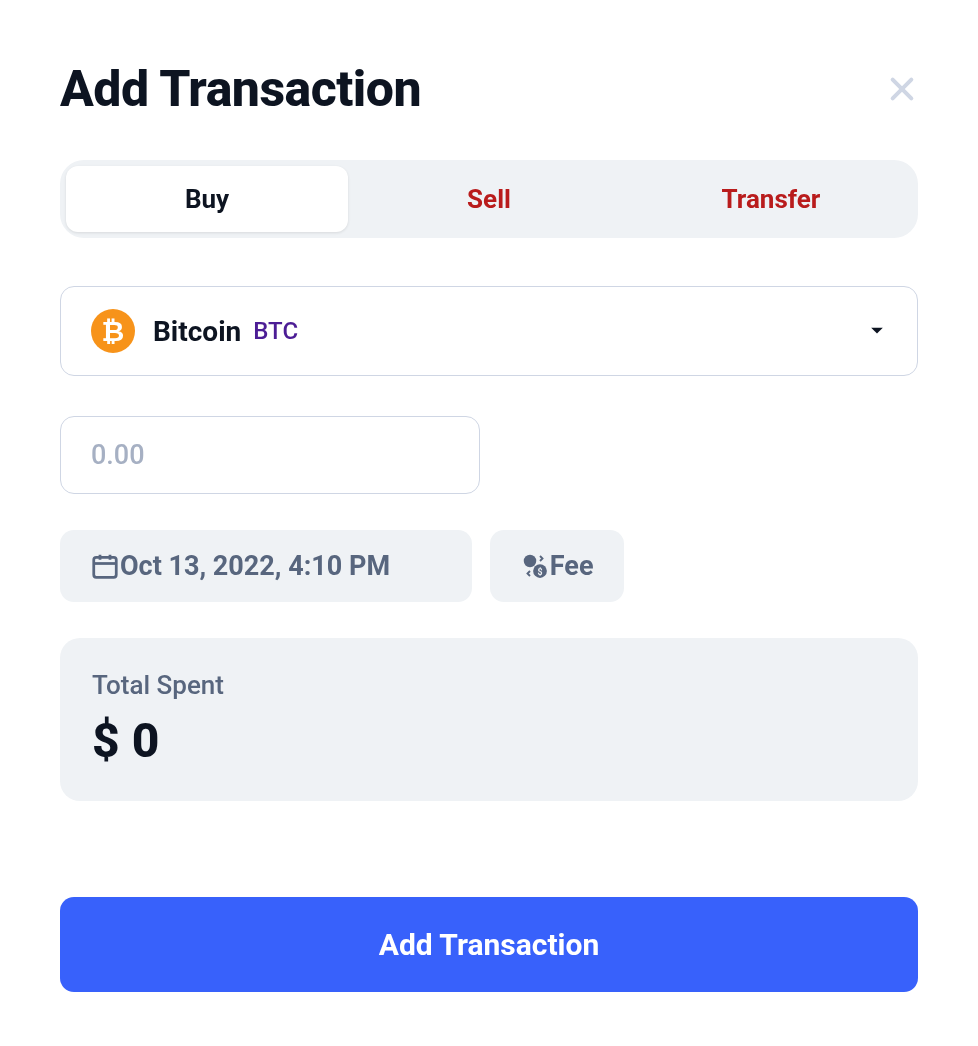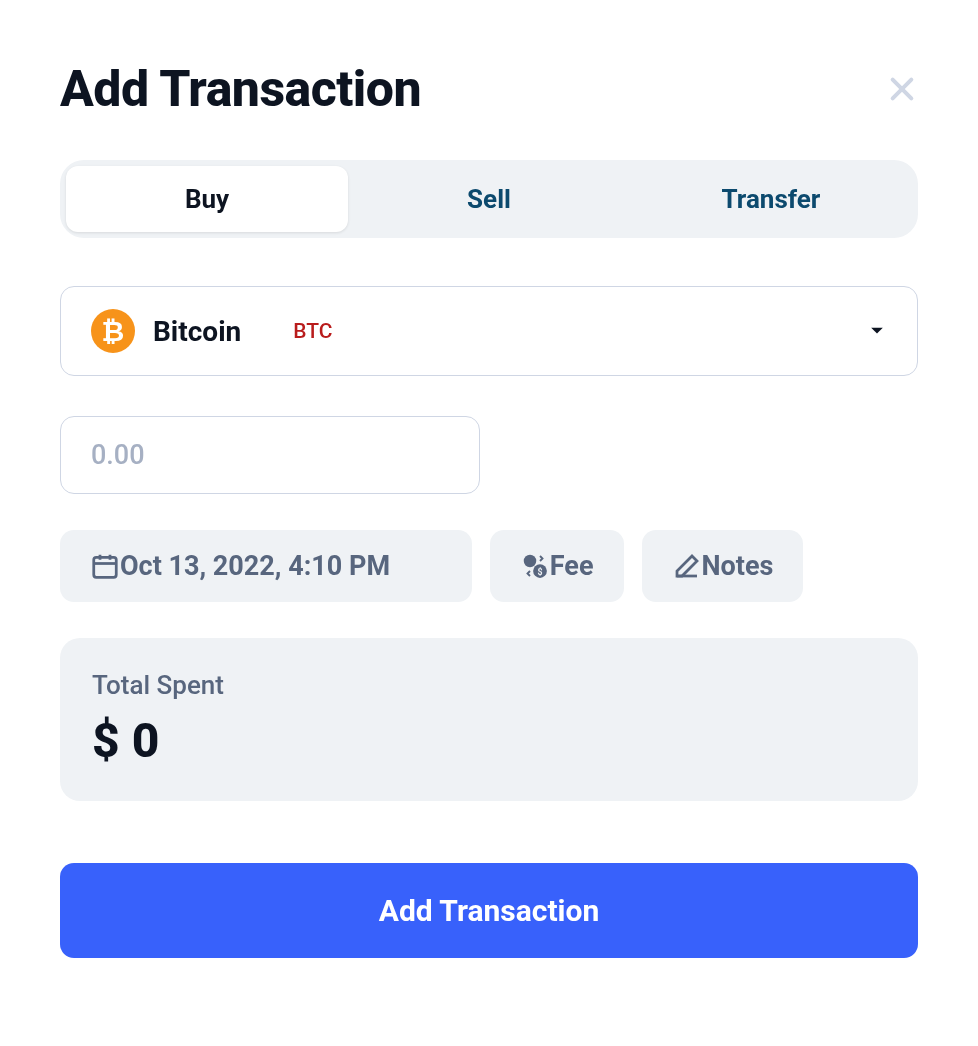--- a/index.html
+++ b/index.html
@@ -43,21 +43,21 @@
       border-radius: 24px;
       padding: 6px;
       margin-bottom: 48px;
     }
     .tab {
       flex: 1;
       text-align: center;
       padding: 18px 0;
       font-size: 26px;
       font-weight: 700;
-      color: #0c4a6e;
+      color: #b91c1c;
       border-radius: 12px;
       cursor: pointer;
     }
     .tab.active {
       background: #fff;
       color: #0d1421;
       box-shadow: 0 1px 3px rgba(0,0,0,0.1);
     }
     .select-coin {
       display: flex;
@@ -81,24 +81,23 @@
       font-size: 28px;
       margin-right: 18px;
     }
     .coin-name {
       font-size: 28px;
       font-weight: 700;
       color: #0d1421;
       margin-right: 12px;
     }
     .coin-symbol {
-      font-size: 21px;
+      font-size: 24px;
       font-weight: 500;
-      color: #b91c1c;
-      margin-left: 40px;
+      color: #4c1d95;
     }
     .chevron-down {
       margin-left: auto;
       color: #0d1421;
       width: 20px;
       height: 20px;
     }
     .input-row {
       display: flex;
       gap: 18px;
@@ -155,21 +154,21 @@
       flex-shrink: 0;
     }
     .chip-icon svg {
       width: 100%;
       height: 100%;
     }
     .total-box {
       background: #eff2f5;
       border-radius: 20px;
       padding: 32px;
-      margin-bottom: 62px;
+      margin-bottom: 96px;
     }
     .total-label {
       font-size: 26px;
       font-weight: 500;
       color: #58667e;
       margin-bottom: 12px;
     }
     .total-value {
       font-size: 48px;
       font-weight: 800;
@@ -244,29 +243,20 @@
     <div class="chip-icon">
       <svg viewBox="0 0 24 24" fill="currentColor">
         <circle cx="8" cy="8" r="5" fill="currentColor"></circle>
         <circle cx="16" cy="16" r="5.5" fill="currentColor"></circle>
         <text x="16" y="19" font-size="7" fill="#eff2f5" text-anchor="middle" font-weight="bold">$</text>
         <path d="M16 4l2 2-2 2M8 20l-2-2 2-2" stroke="currentColor" stroke-width="1.5" fill="none"></path>
       </svg>
     </div>
     <span>Fee</span>
   </div>
-  <div class="chip">
-    <div class="chip-icon">
-      <svg viewBox="0 0 24 24" fill="none" stroke="currentColor" stroke-width="2.2">
-        <path d="M4 20h4L20 8l-4-4L4 16v4z"></path>
-        <path d="M4 20h16" stroke-width="2.2"></path>
-      </svg>
-    </div>
-    <span>Notes</span>
-  </div>
 </div>
 
 <div class="total-box">
   <div class="total-label">Total Spent</div>
   <div class="total-value">$ 0</div>
 </div>
 
 <button class="submit-btn">Add Transaction</button>
 
 

